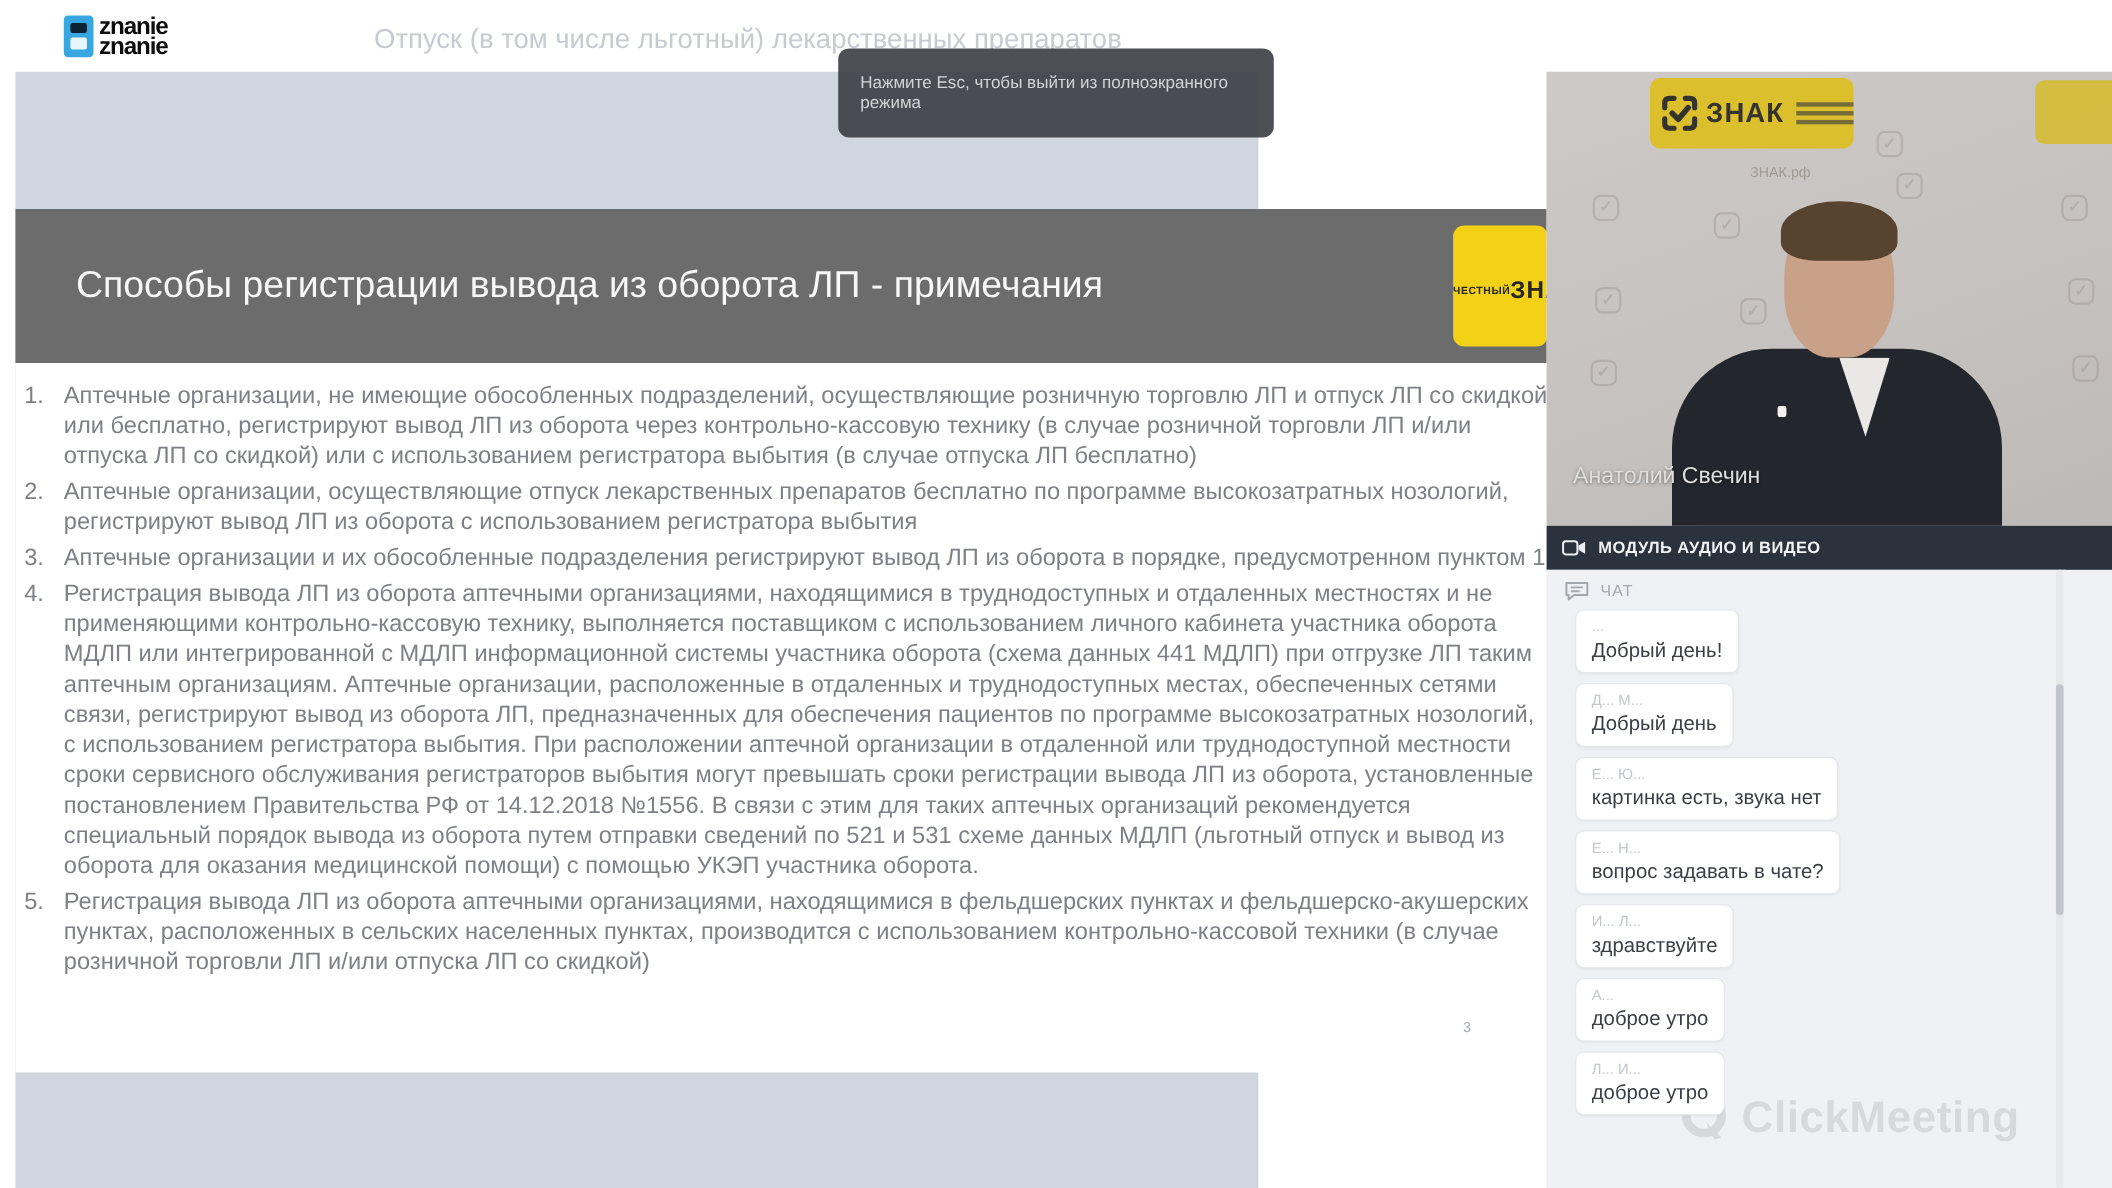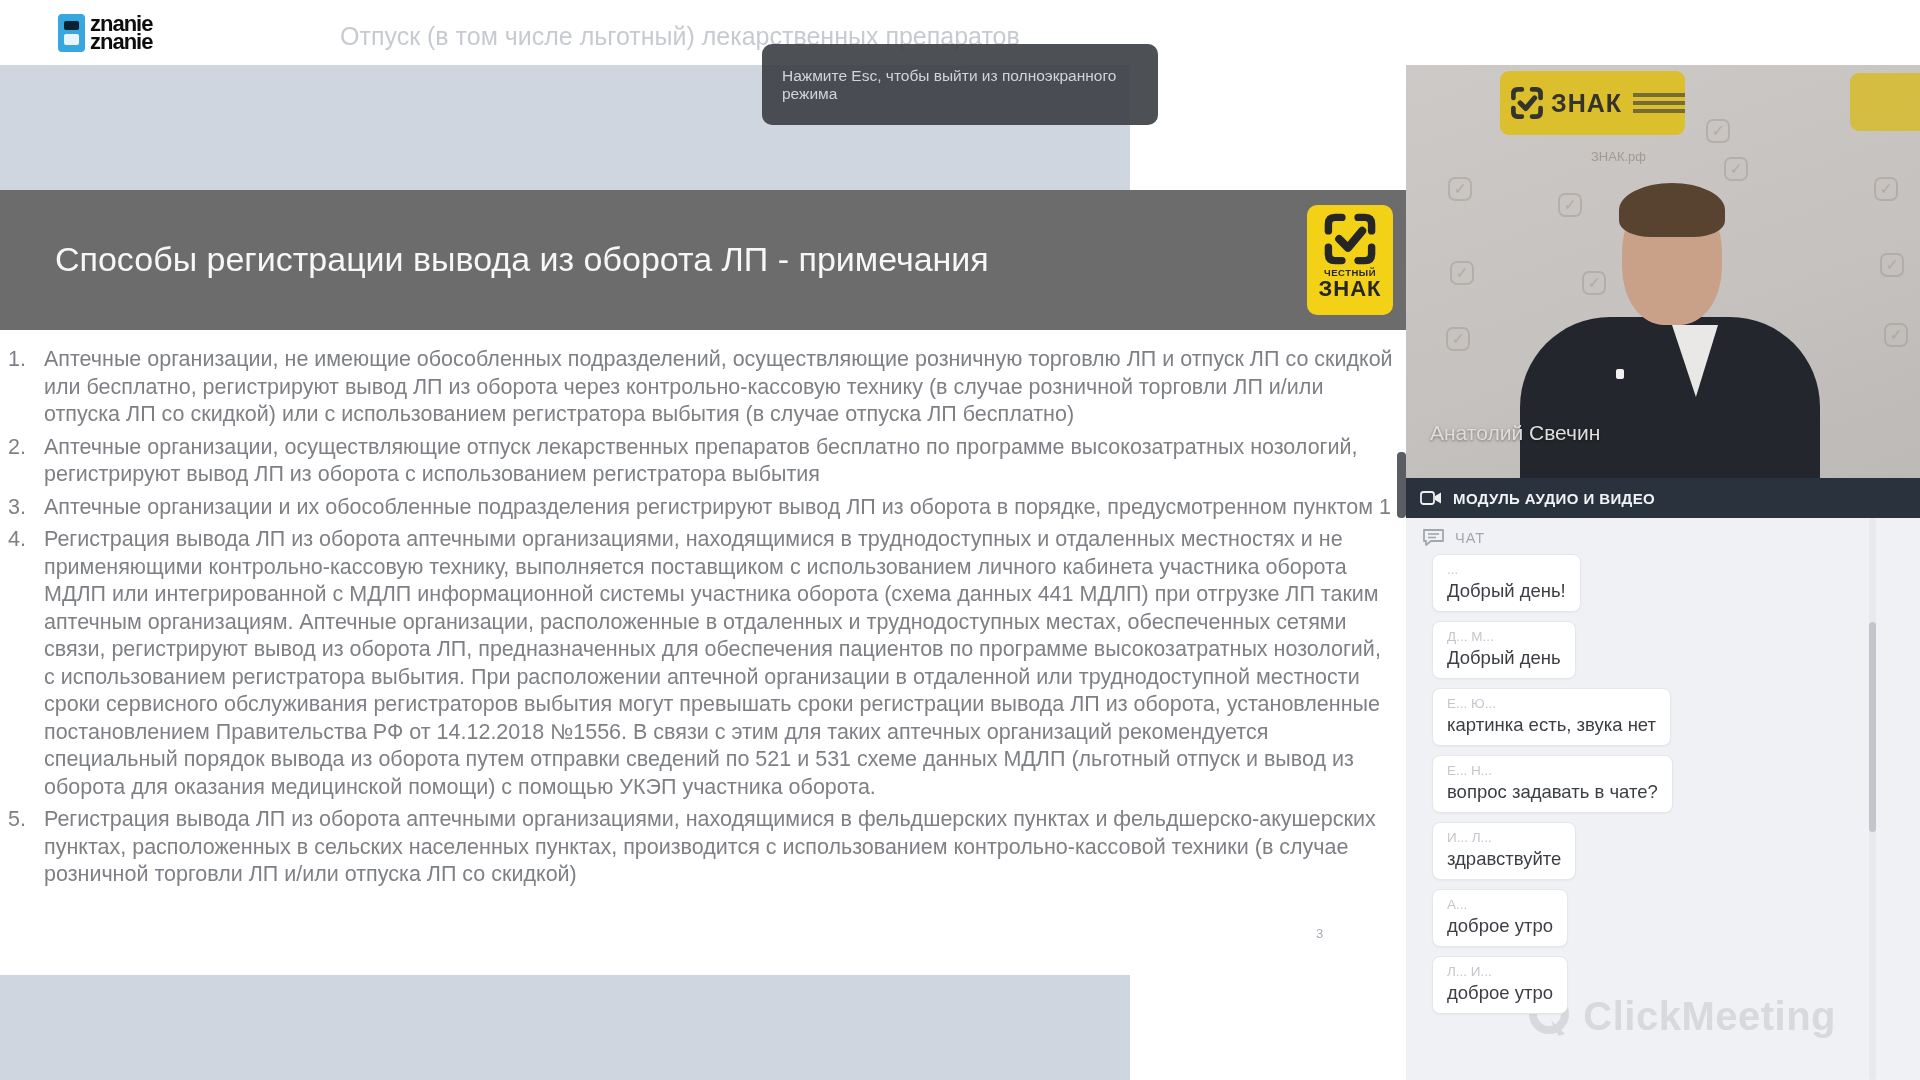--- a/index.html
+++ b/index.html
@@ -16,26 +16,26 @@
   .logo-text { display:flex; flex-direction:column; line-height:18px; font-weight:bold; font-size:22px;
                letter-spacing:-1px; color:#0d0d0d; }
   .webinar-title { position:absolute; left:292px; top:22px; font-size:25px; color:#c7cad0;margin-left:48px; }
 
   
   .toast { position:absolute; left:762px; top:44px; width:396px; height:81px; z-index:9;
            background:rgba(58,61,67,0.90); border-radius:10px; display:flex; align-items:center;
            justify-content:center; color:#d2d4d7; font-size:15.5px;padding-left:20px; }
 
   
-  .content { position:absolute; left:0; top:65px; width:1130px; height:1015px; background:#cfd6e0; }
+  .content { position:absolute; left:14px; top:65px; width:1130px; height:1015px; background:#cfd6e0; }
   .slide { position:absolute; left:0; top:125px; width:1406px; height:785px; background:#ffffff; }
   .slide-bar { position:absolute; left:0; top:0; width:1406px; height:140px; background:#6c6c6c; }
   .slide-title { position:absolute; left:55px; top:50px; color:#f7f7f7; font-size:34px; }
   .cz-logo { position:absolute; right:13px; top:15px; width:86px; height:110px; background:#f2d117;
-             border-radius:10px; display:flex; flex-direction:column; align-items:center; padding-top:7px; }
+             border-radius:10px; display:flex; flex-direction:row; align-items:center; padding-top:7px; }
   .cz-logo svg { width:54px; height:54px; }
   .cz-small { font-size:9.5px; font-weight:bold; color:#262626; letter-spacing:.5px; margin-top:1px; }
   .cz-big { font-size:22px; font-weight:bold; color:#262626; letter-spacing:1px; line-height:22px; }
   .slide-body { position:absolute; left:0; top:140px; width:1406px; height:645px; padding:16px 12px 0 8px;
                 color:#7e8085; font-size:21.5px; line-height:27.5px; }
   .itm { display:flex; margin-bottom:5px; }
   .itm .num { width:30px; flex:0 0 30px; margin-right:6px; }
   .itm .txt { flex:1; }
   .pagenum { position:absolute; left:1316px; top:736px; font-size:13px; color:#a7adb6; }
   .slide-scroll-thumb { position:absolute; left:1397px; top:387px; width:9px; height:66px;

